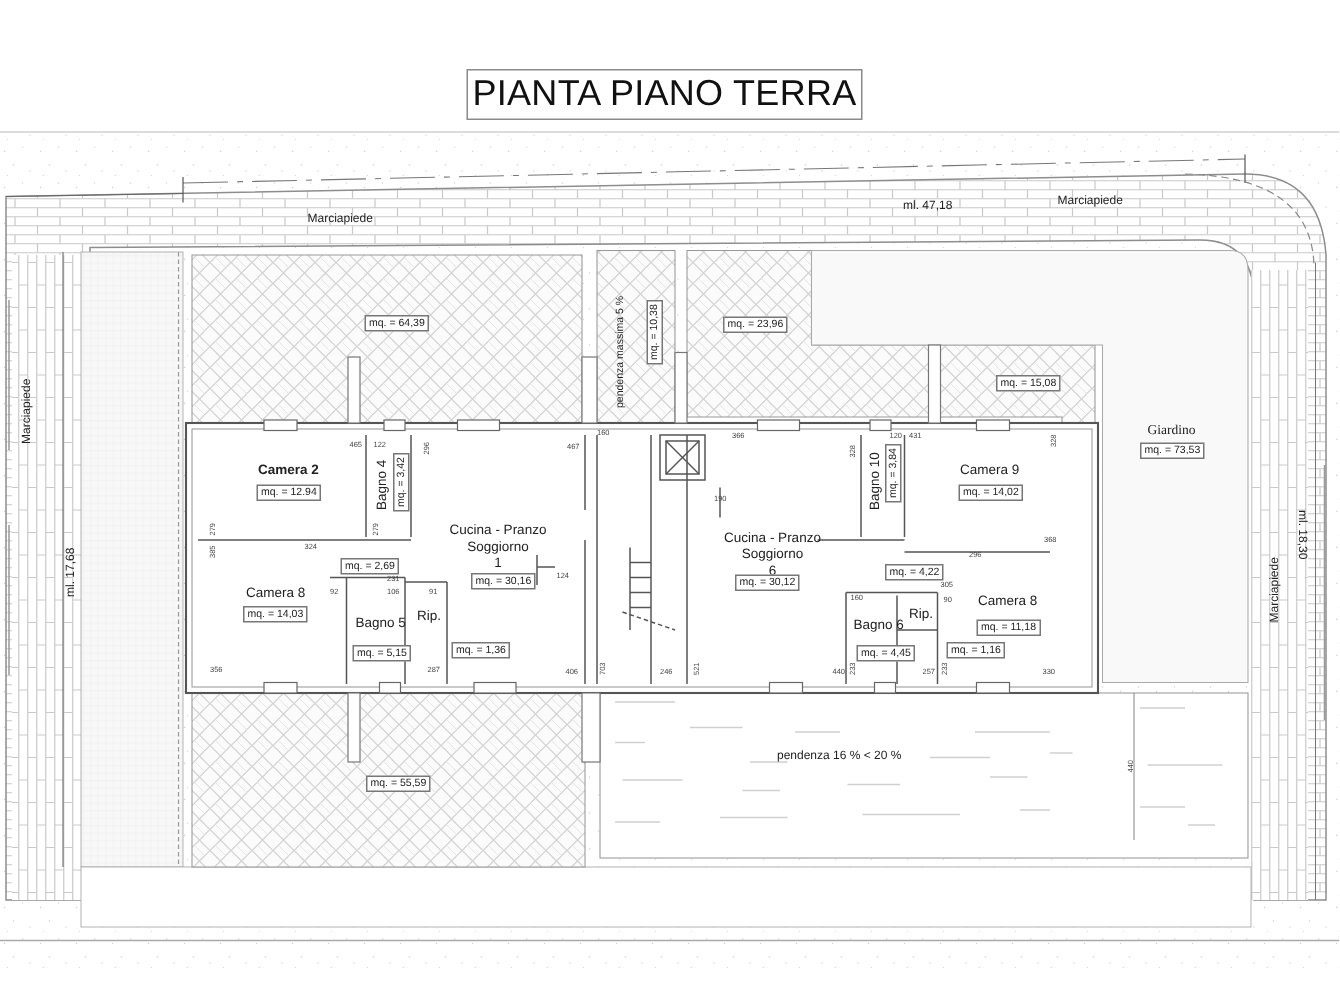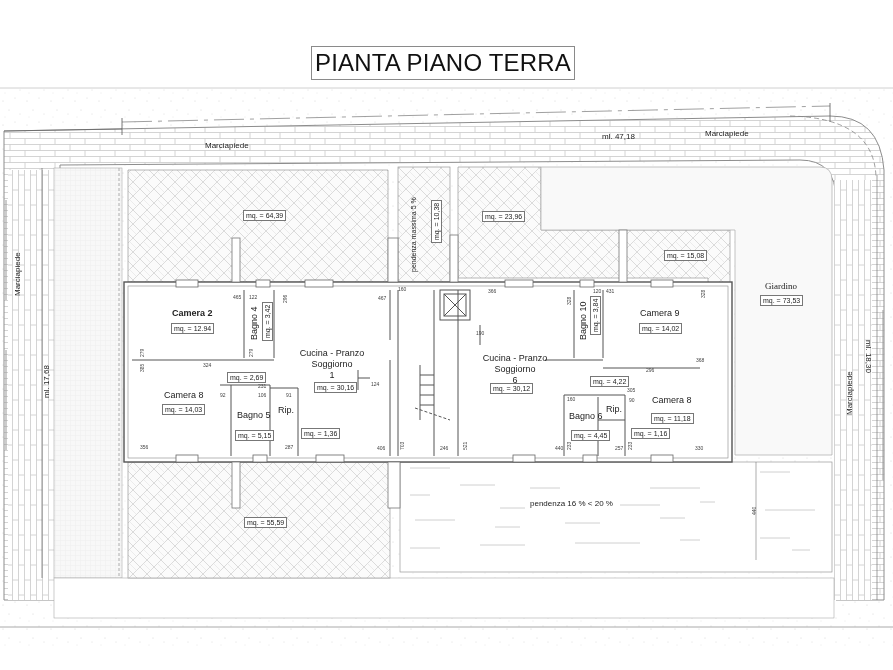--- a/index.html
+++ b/index.html
@@ -192,21 +192,21 @@
 <span class="lbl note" style="left:872px;top:340px;transform:rotate(90deg);transform-origin:left top;">ml. 18,30</span>
 
 <span class="lbl area" style="left:243px;top:210px;">mq. = 64,39</span>
 <span class="lbl note v" style="left:410px;top:272px;font-size:7px;">pendenza massima 5 %</span>
 <span class="lbl area v" style="left:431px;top:243px;">mq. = 10,38</span>
 <span class="lbl area" style="left:482px;top:211px;">mq. = 23,96</span>
 <span class="lbl area" style="left:664px;top:250px;">mq. = 15,08</span>
 <span class="lbl room" style="left:765px;top:282px;font-family:Liberation Serif, serif;">Giardino</span>
 <span class="lbl area" style="left:760px;top:295px;">mq. = 73,53</span>
 <span class="lbl area" style="left:244px;top:517px;">mq. = 55,59</span>
-<span class="lbl note" style="left:530px;top:500px;">pendenza 16 % &lt; 20 %</span>
+<span class="lbl note" style="left:518px;top:500px;">pendenza 16 % &lt; 20 %</span>
 <span class="lbl dim v" style="left:752px;top:515px;">440</span>
 
 <span class="lbl room" style="left:172px;top:309px;font-weight:bold;">Camera 2</span>
 <span class="lbl area" style="left:171px;top:323px;">mq. = 12.94</span>
 <span class="lbl room v" style="left:250px;top:340px;">Bagno 4</span>
 <span class="lbl area v" style="left:262px;top:341px;">mq. = 3,42</span>
 <div class="lbl room center" style="left:294px;top:348px;width:76px;line-height:11px;">
   <div>Cucina - Pranzo</div>
   <div>Soggiorno</div>
   <div>1</div>

